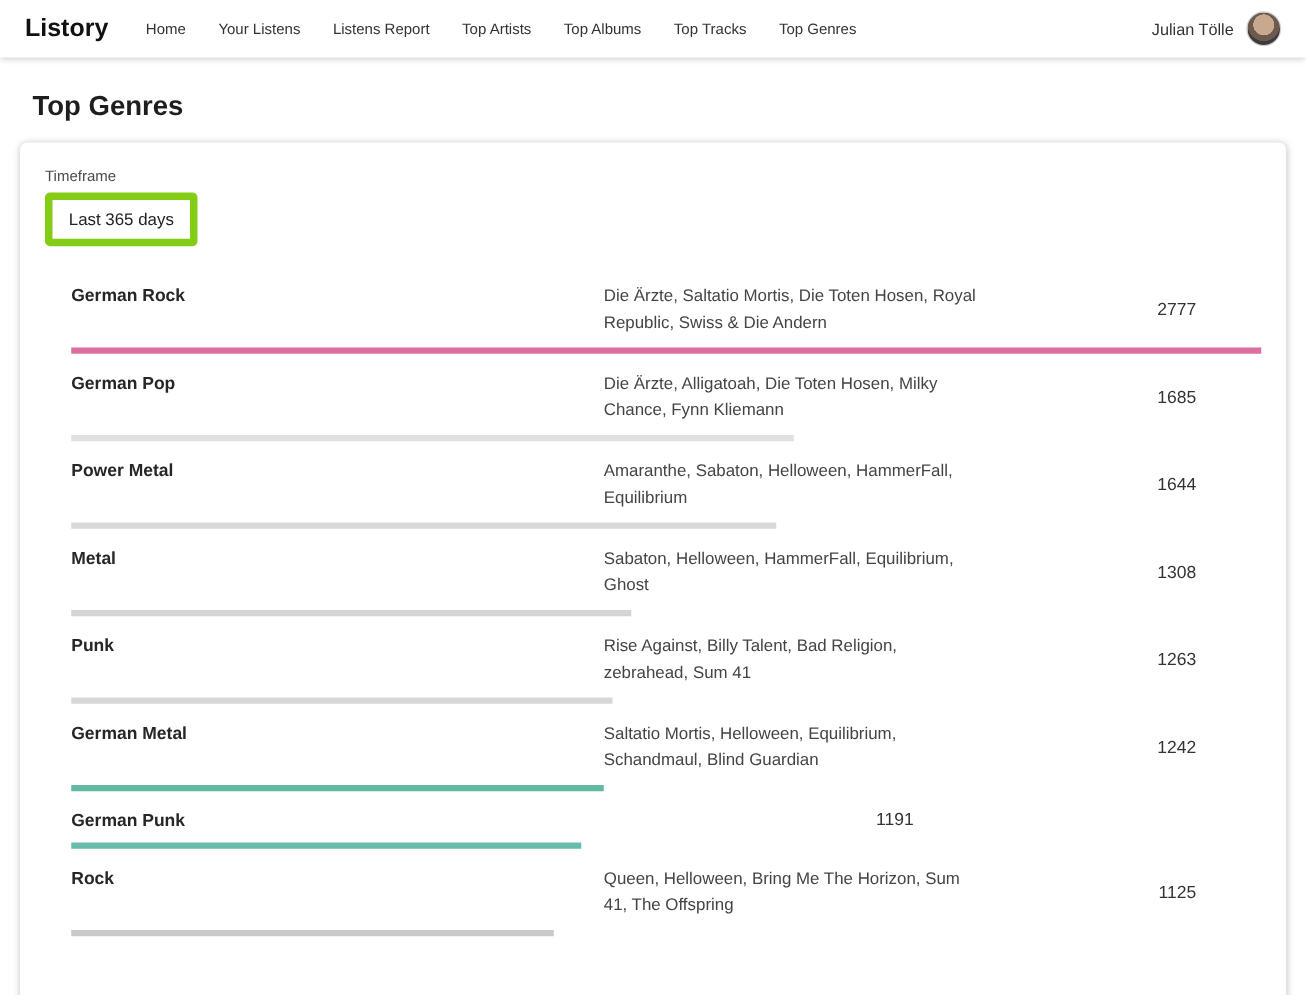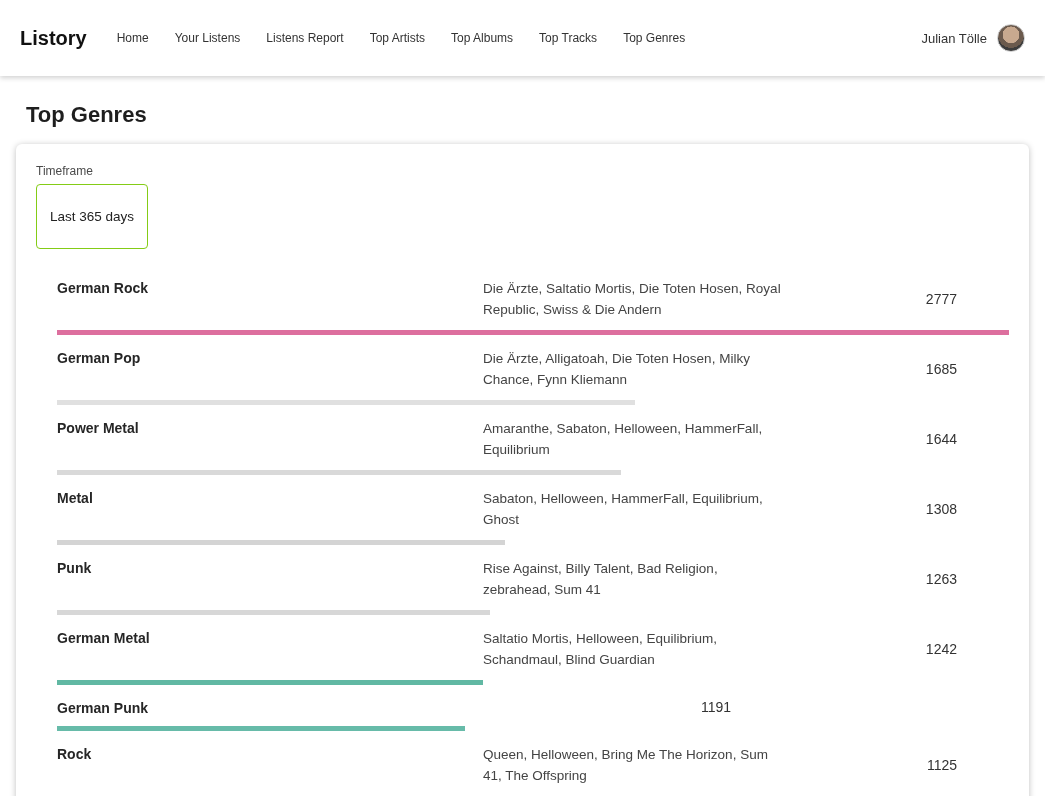--- a/index.html
+++ b/index.html
@@ -8,21 +8,21 @@
     overflow: hidden;
     background: #ffffff;
     font-family: "Liberation Sans", sans-serif;
     color: #222;
   }
 
   
   header.topbar {
     display: flex;
     align-items: center;
-    height: 76px;
+    height: 46px;
     padding: 0 20px;
     background: #fff;
     box-shadow: 0 2px 5px rgba(0,0,0,0.18);
     position: relative;
     z-index: 5;
   }
   .brand {
     font-size: 20px;
     font-weight: 700;
     color: #111;
@@ -72,23 +72,23 @@
     display: block;
     font-size: 12px;
     color: #4a4a4a;
     margin-bottom: 6px;
   }
   .timeframe button {
     font-family: "Liberation Sans", sans-serif;
     font-size: 13.5px;
     color: #222;
     background: #fff;
-    border: 1px solid #84cc16;
+    border: 6px solid #84cc16;
     border-radius: 4px;
-    padding: 24px 13px;
+    padding: 8px 13px;
     cursor: pointer;
   }
 
   
   .genre-list { padding-right: 20px; }
   .genre-row {
     display: grid;
     grid-template-columns: 426px 300px 1fr;
     align-items: start;
     padding: 13px 0 0 21px;

